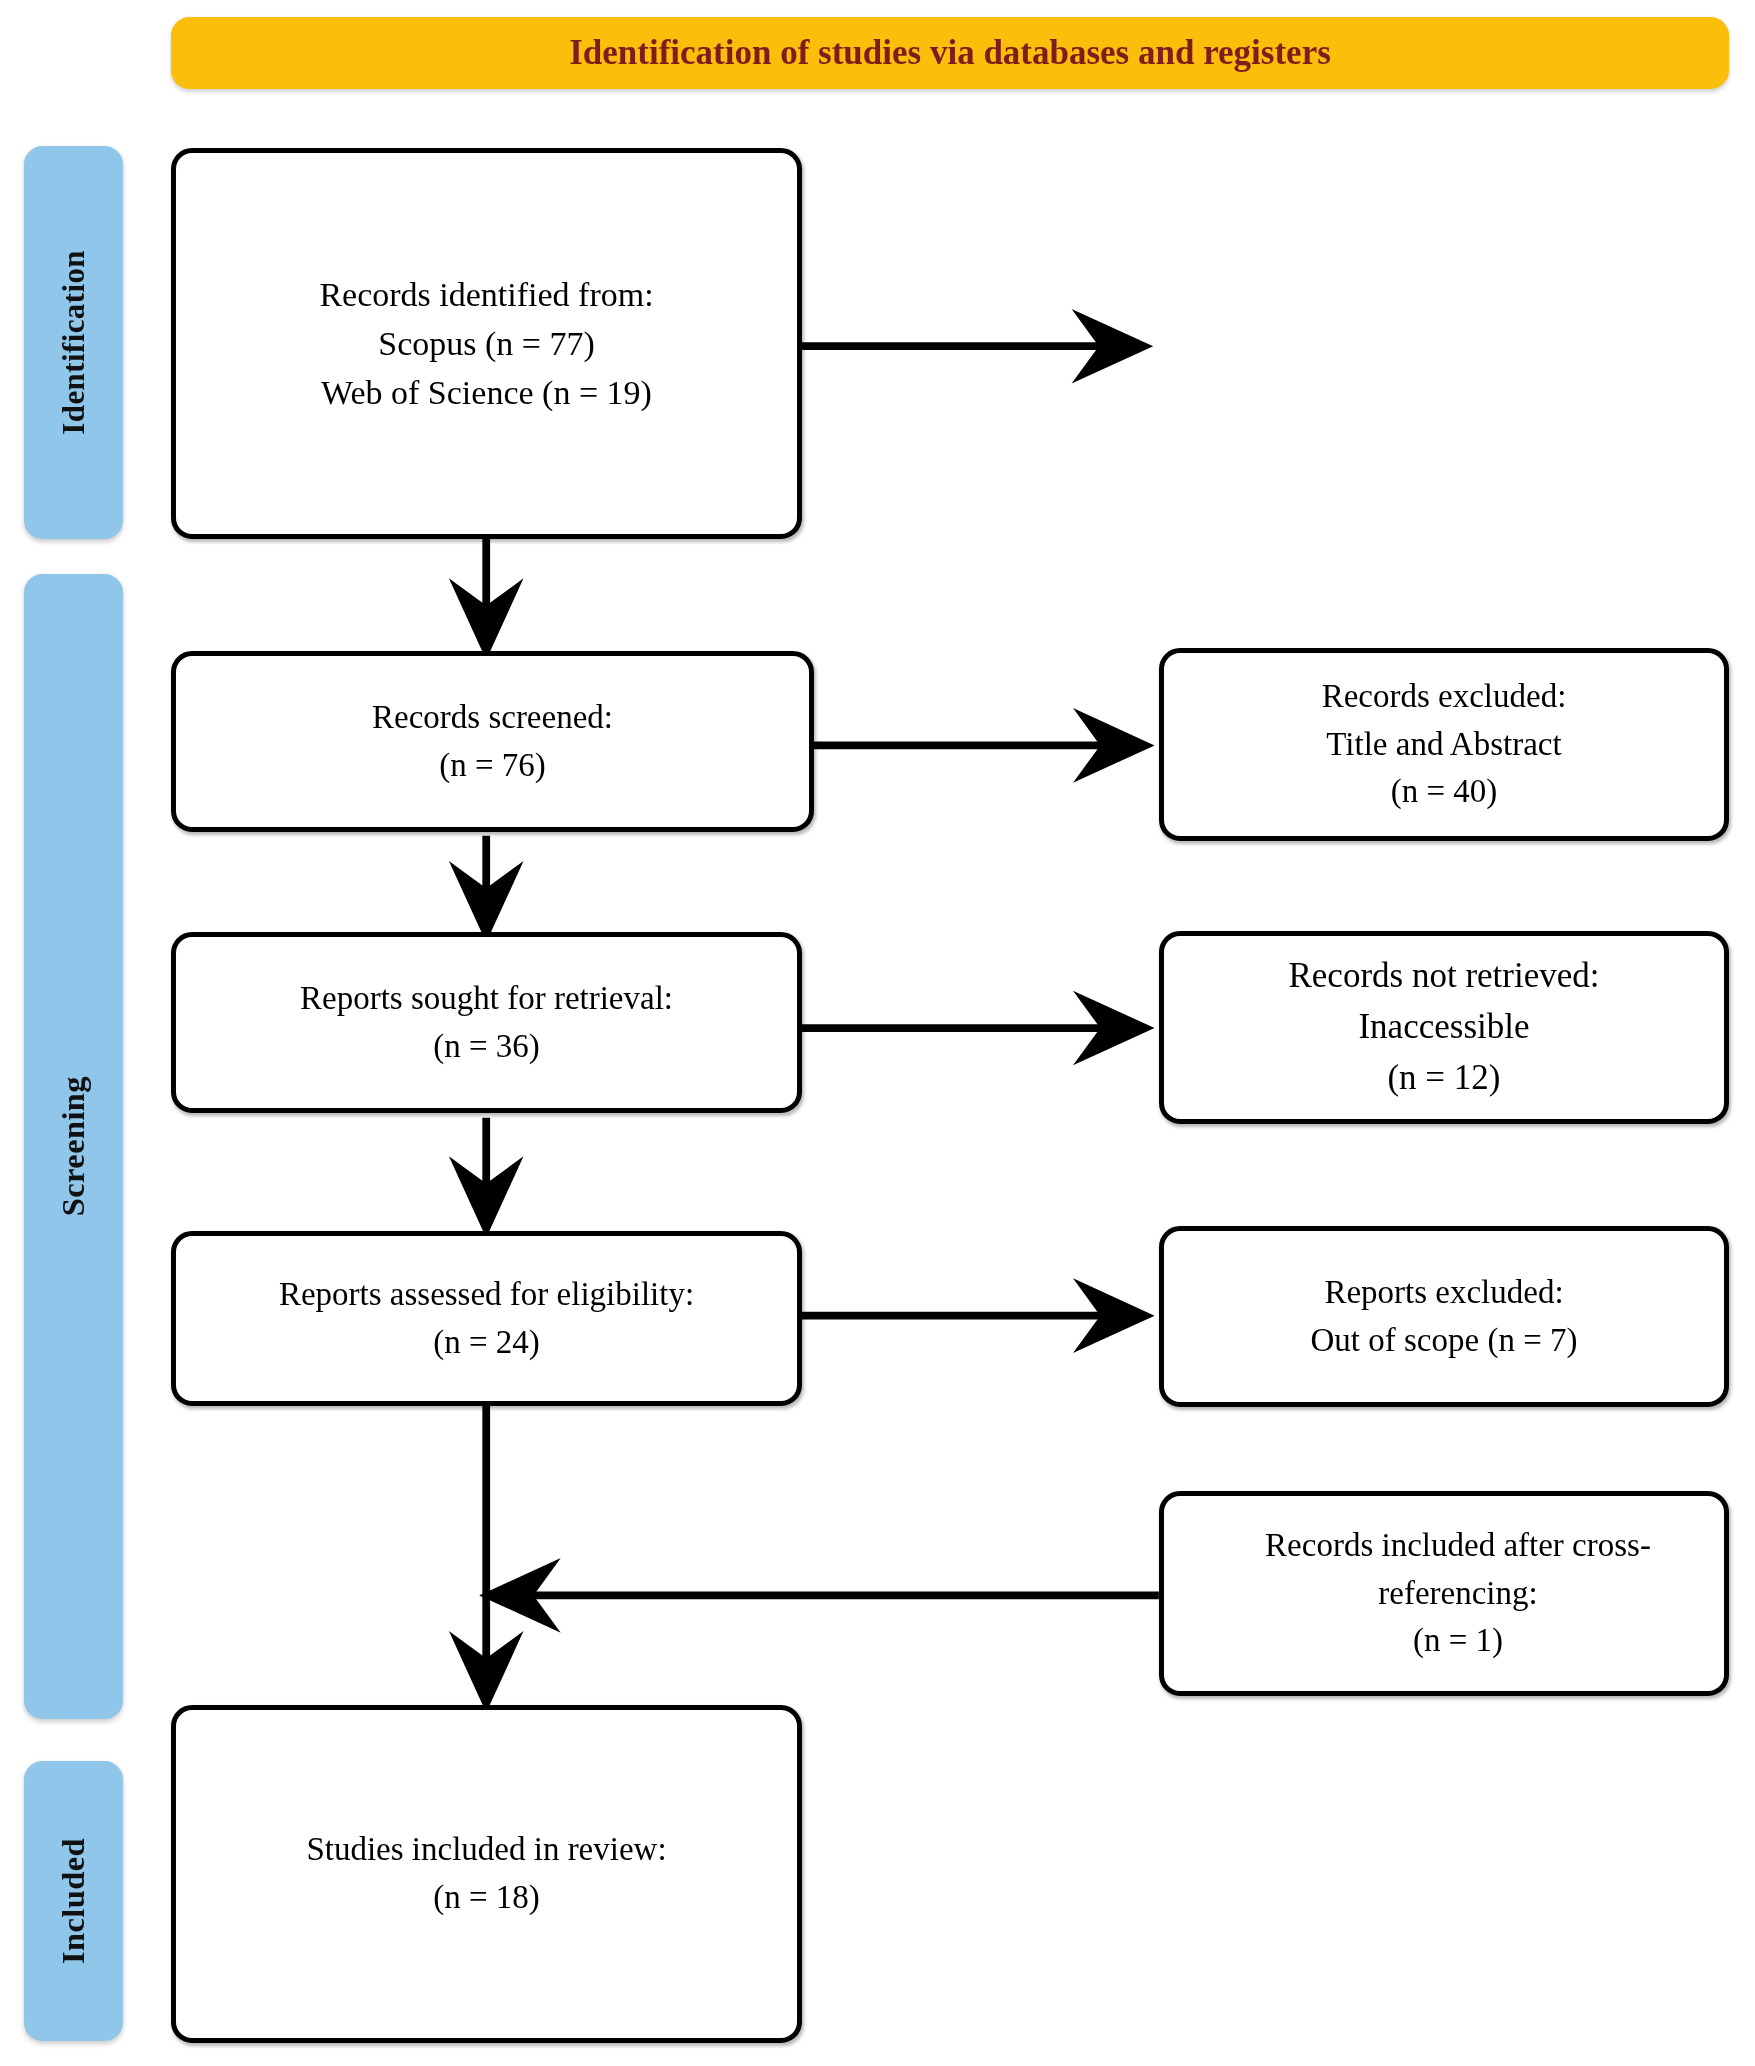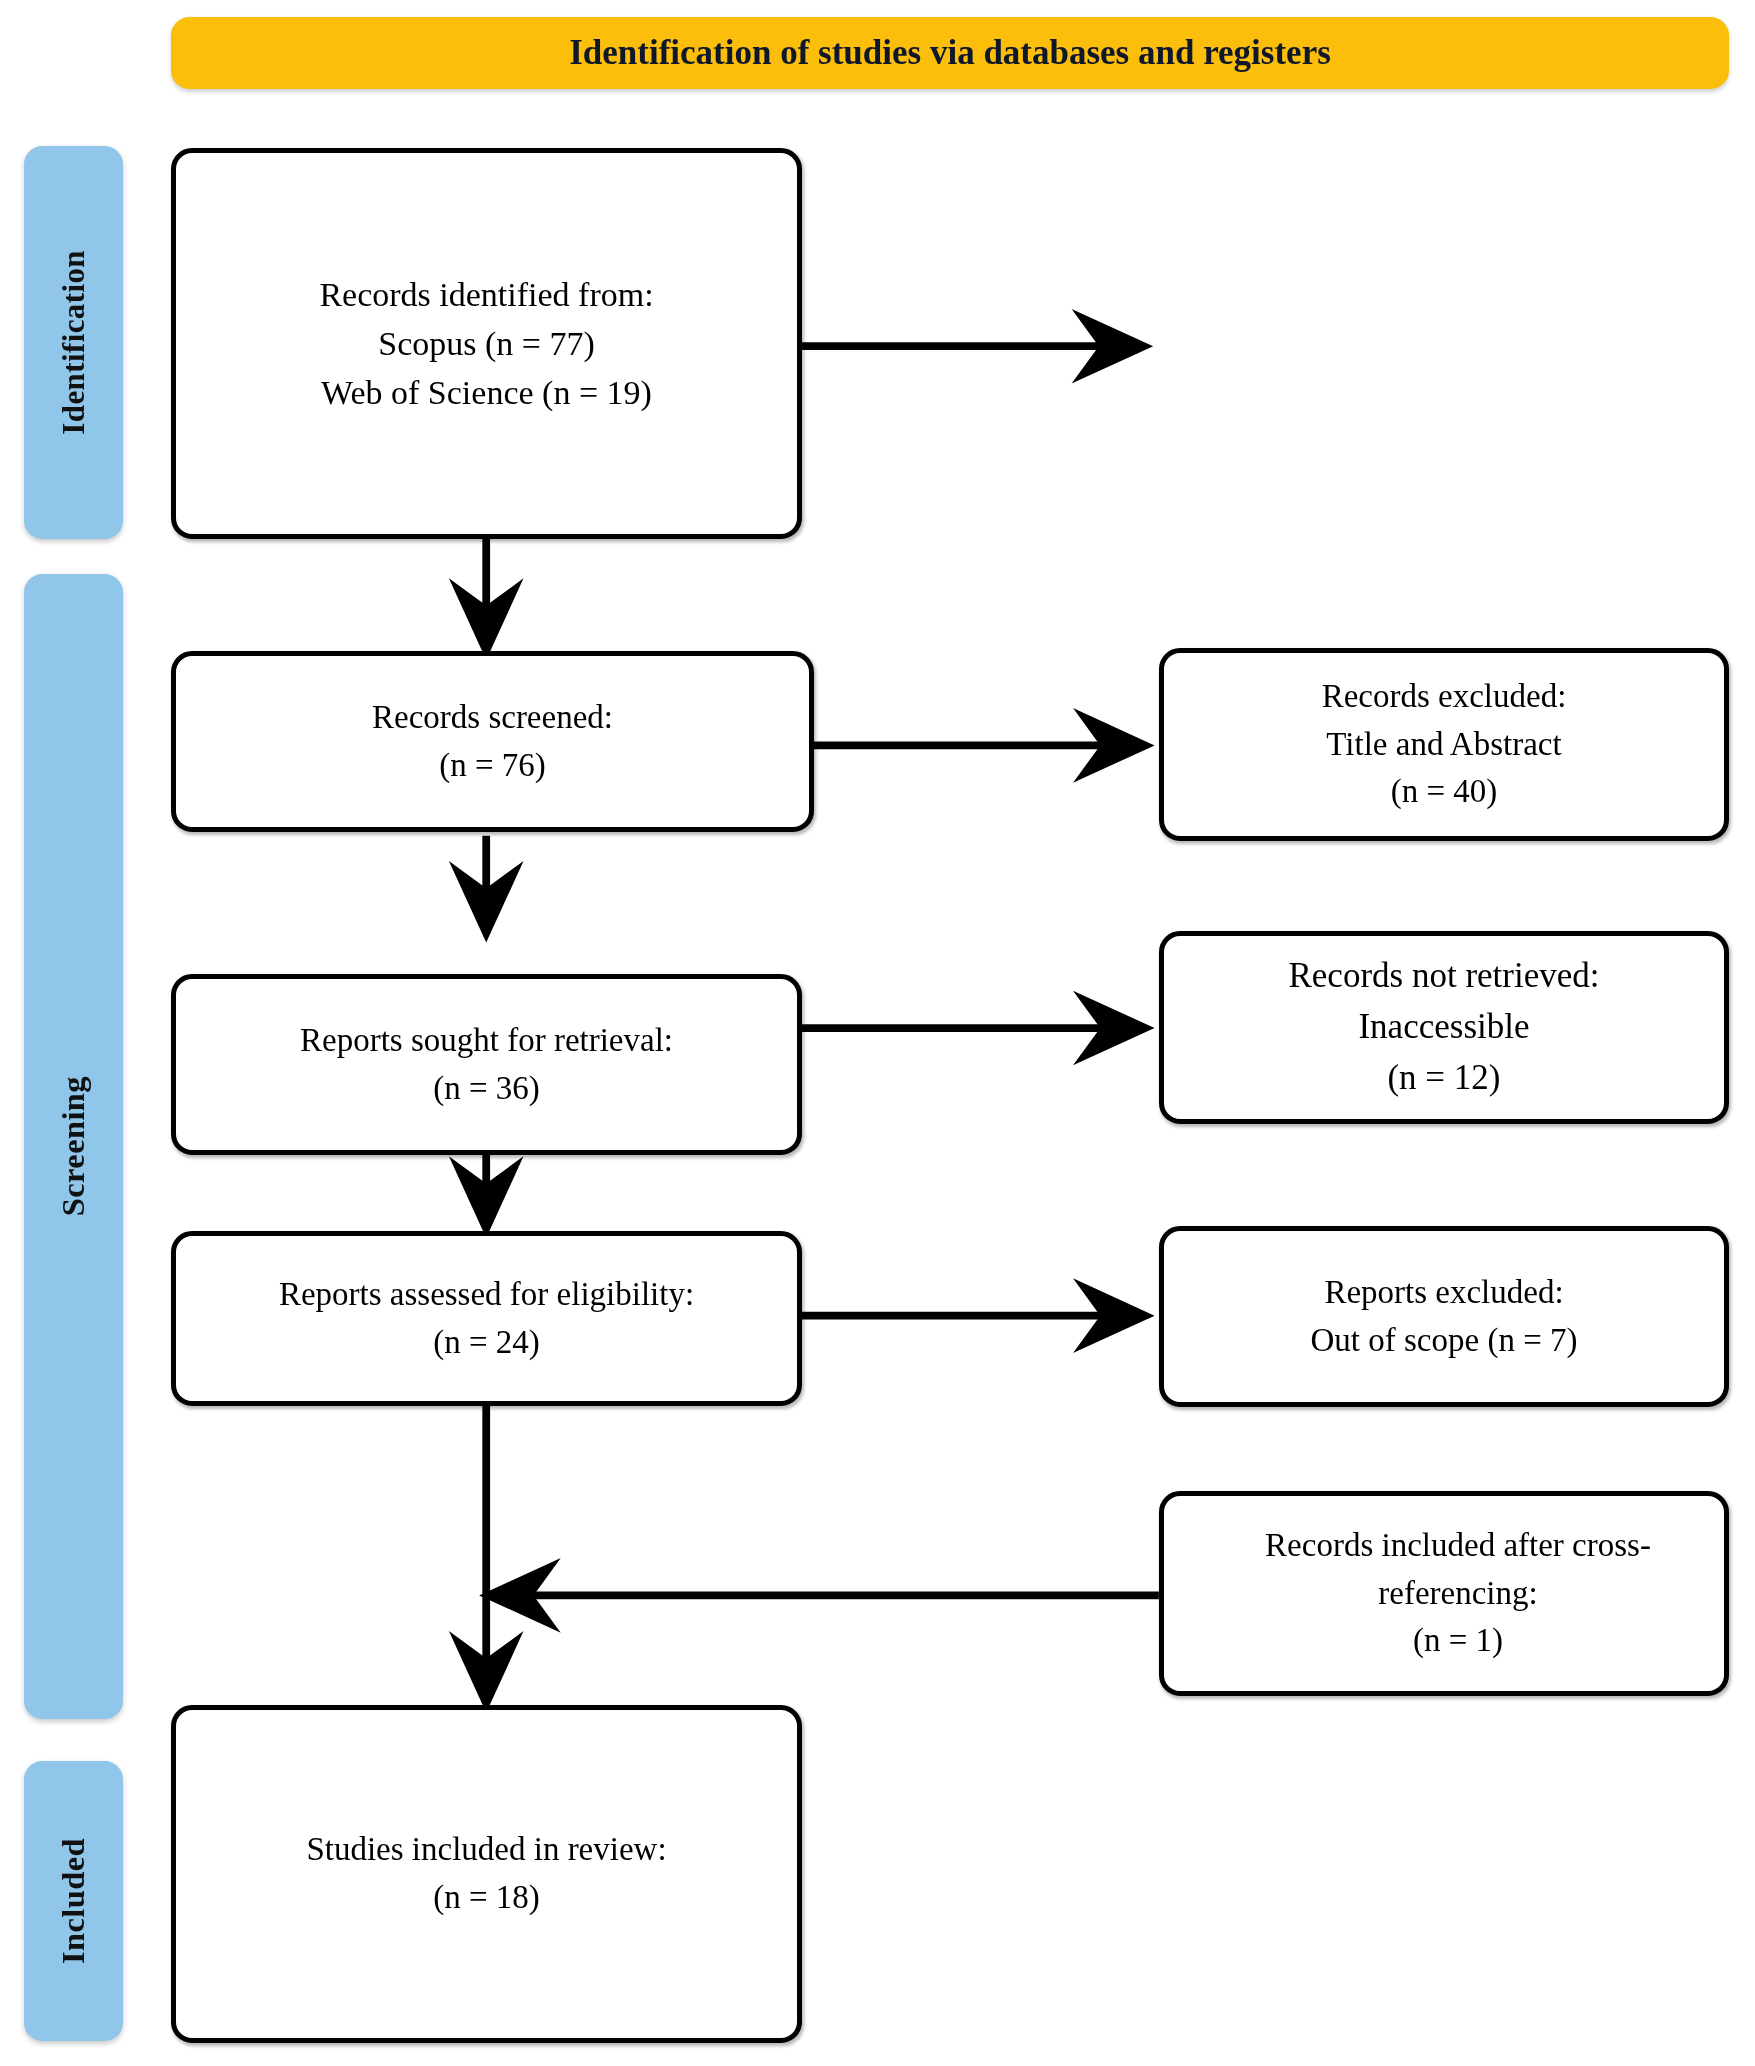--- a/index.html
+++ b/index.html
@@ -20,21 +20,21 @@
   
   .banner {
     position: absolute;
     background: #FBBE0B;
     border-radius: 18.4px;
     display: flex;
     align-items: center;
     justify-content: center;
     text-align: center;
     font-weight: bold;
-    color: #0f172a;
+    color: #7f1d1d;
     box-shadow: 0 2.1px 4.2px rgba(0,0,0,0.18);
   }
 
   
   .stage {
     position: absolute;
     background: #8FC6E9;
     border-radius: 18.4px;
     display: flex;
     align-items: center;
@@ -149,21 +149,21 @@
   </div>
 
   <div class="box" style="left:1159px; top:648px; width:570px; height:193px;">
     <div class="txt" style="font-size:33px;">
       <span class="ln">Records excluded:</span>
       <span class="ln">Title and Abstract</span>
       <span class="ln">(n = 40)</span>
     </div>
   </div>
 
-  <div class="box" style="left:171px; top:974px; width:631px; height:181px;">
+  <div class="box" style="left:171px; top:932px; width:631px; height:181px;">
     <div class="txt" style="font-size:33px;">
       <span class="ln">Reports sought for retrieval:</span>
       <span class="ln">(n = 36)</span>
     </div>
   </div>
 
   <div class="box" style="left:1159px; top:931px; width:570px; height:193px;">
     <div class="txt" style="font-size:35px;">
       <span class="ln">Records not retrieved:</span>
       <span class="ln">Inaccessible</span>

